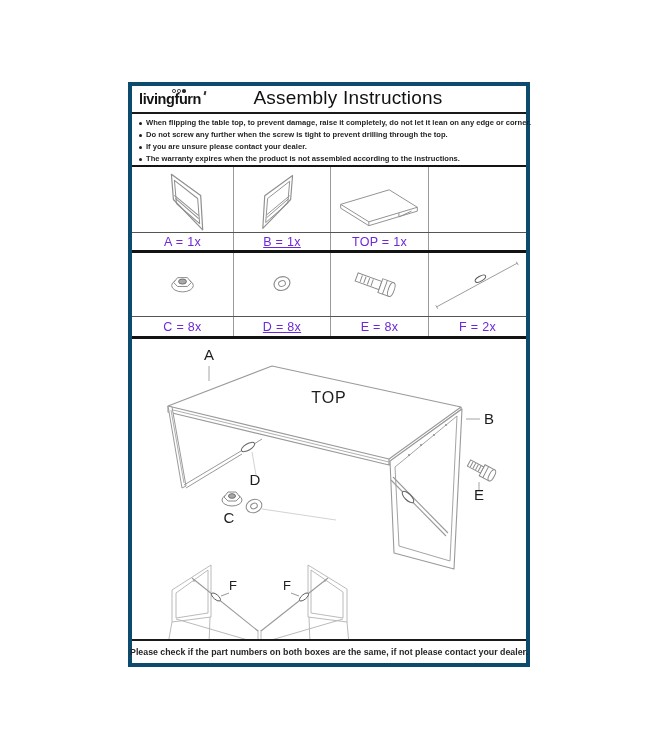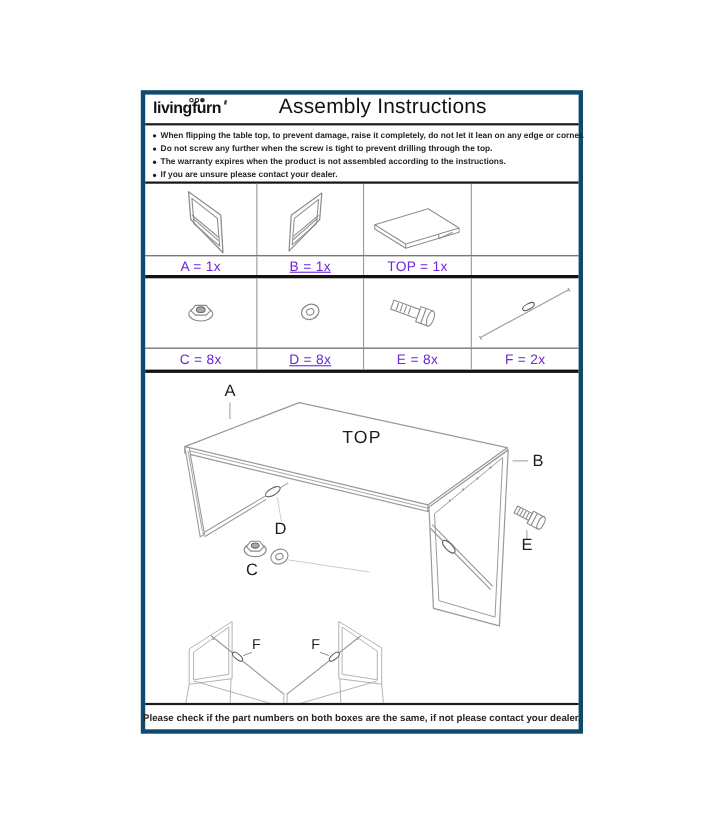--- a/index.html
+++ b/index.html
@@ -71,25 +71,25 @@
       <div class="bullet-line">
         <span class="bullet-dot"></span>
         <span class="bullet-text">When flipping the table top, to prevent damage, raise it completely, do not let it lean on any edge or corner.</span>
       </div>
       <div class="bullet-line">
         <span class="bullet-dot"></span>
         <span class="bullet-text">Do not screw any further when the screw is tight to prevent drilling through the top.</span>
       </div>
       <div class="bullet-line">
         <span class="bullet-dot"></span>
+        <span class="bullet-text">If you are unsure please contact your dealer.</span>
+      </div>
+      <div class="bullet-line">
+        <span class="bullet-dot"></span>
         <span class="bullet-text">The warranty expires when the product is not assembled according to the instructions.</span>
-      </div>
-      <div class="bullet-line">
-        <span class="bullet-dot"></span>
-        <span class="bullet-text">If you are unsure please contact your dealer.</span>
       </div>
     </div>
 
     <div class="grid-row img-row1">
       <div class="cell c1 vline">
         <svg class="part-svg" viewBox="0 0 100 64">
           <g fill="#fff" stroke="#8f8f8f" stroke-width="1.2" stroke-linejoin="round">
             <polygon points="39,7 68,28 70,62 41,32"></polygon>
             <polygon fill="none" stroke-width="1" points="42,13 65,31 67,56 44,36"></polygon>
             <line x1="42" y1="28" x2="66" y2="48" stroke-width="1"></line>

